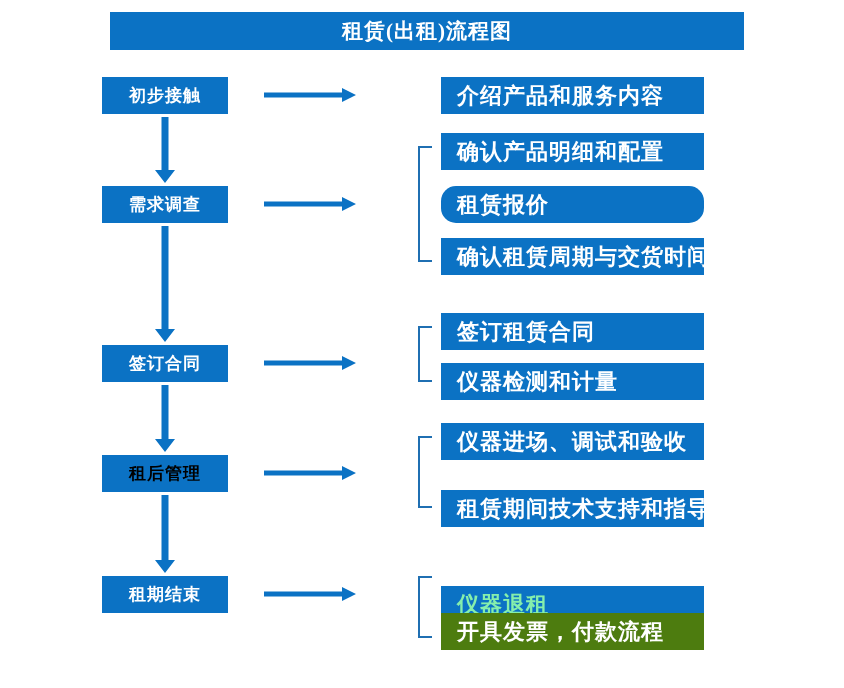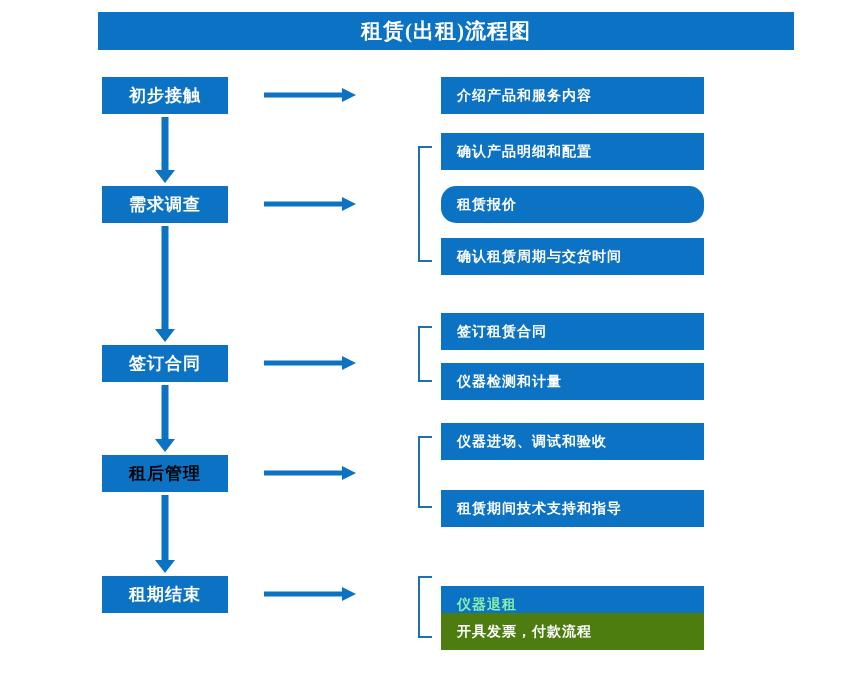--- a/index.html
+++ b/index.html
@@ -25,41 +25,41 @@
     background: #0B72C4;
     color: #ffffff;
     font-weight: bold;
     display: flex;
     align-items: center;
     box-sizing: border-box;
     letter-spacing: 1px;
     white-space: nowrap;
   }
   .title-bar {
-    left: 98px;
+    left: 110px;
     top: 12px;
-    width: 696px;
+    width: 634px;
     height: 38px;
     justify-content: center;
     font-size: 21px;
     font-family: Liberation Serif, serif;
   }
   .stage-box {
     width: 126px;
     height: 37px;
     justify-content: center;
     font-size: 17px;
   }
   .detail-box {
     left: 441px;
     width: 263px;
     height: 37px;
     justify-content: flex-start;
     padding-left: 16px;
-    font-size: 14px;
+    font-size: 22px;
   }
   .arrow-right {
     position: absolute;
     height: 16px;
     width: 92px;
   }
   .arrow-down {
     position: absolute;
     width: 22px;
   }

